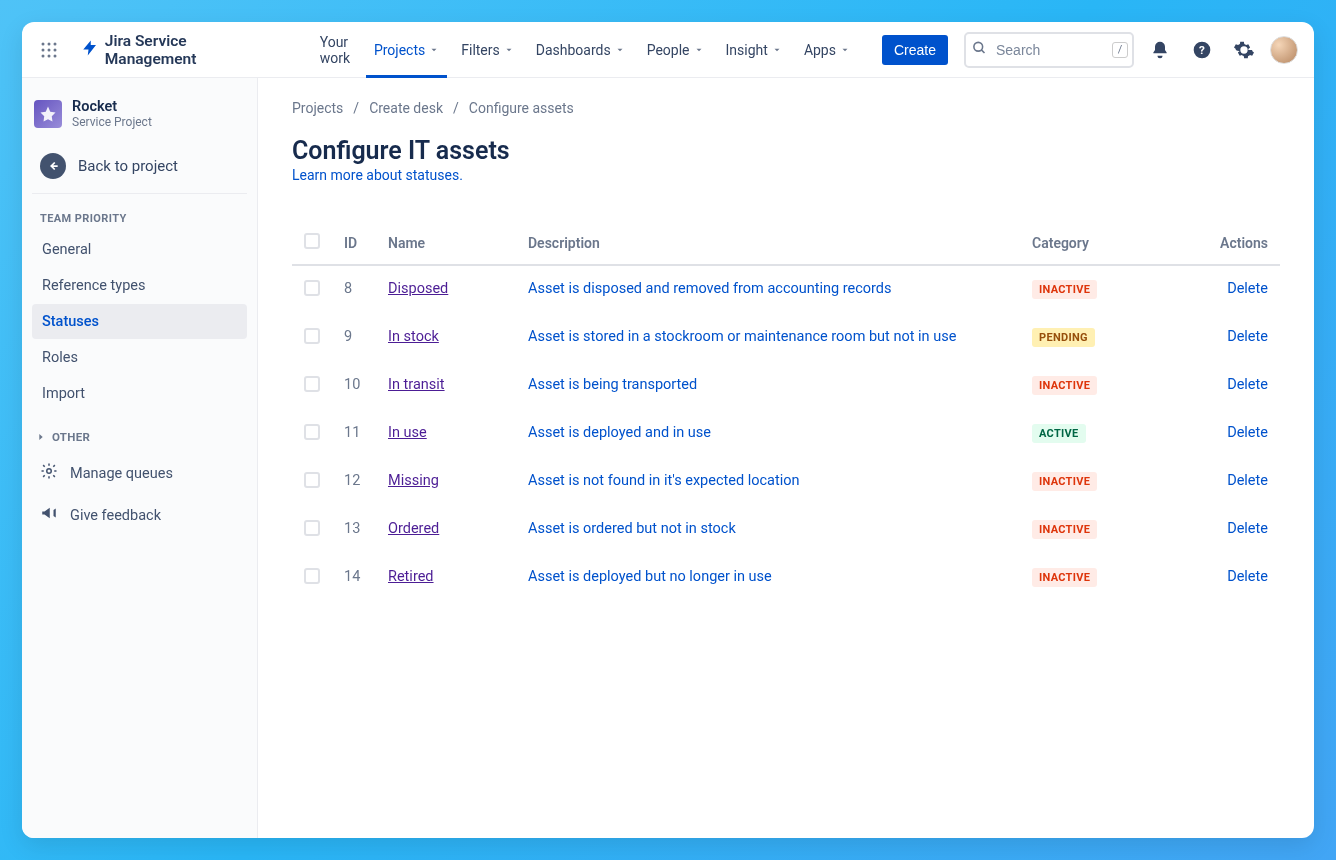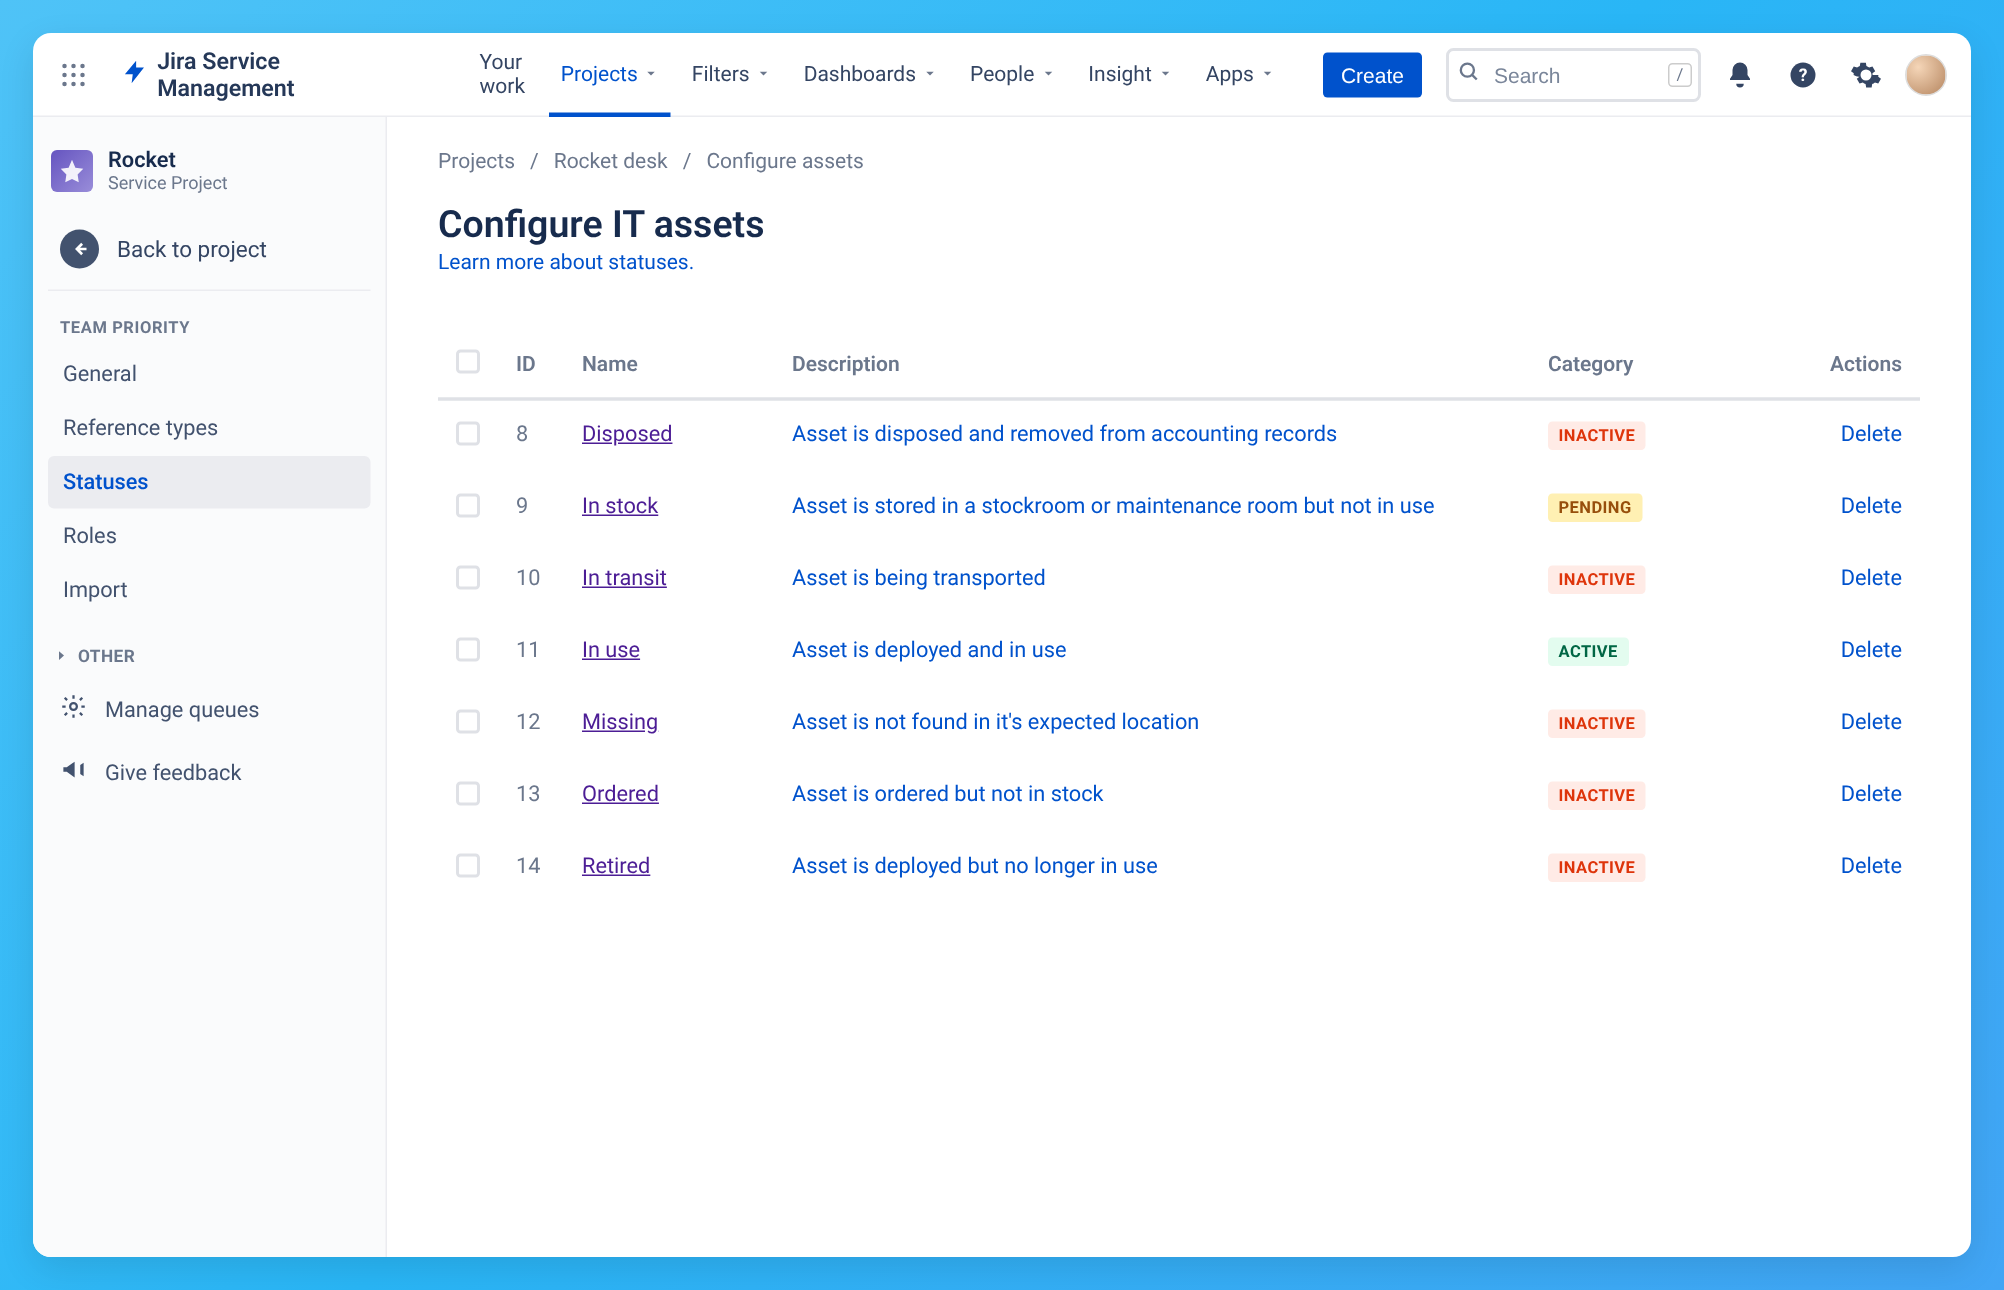--- a/index.html
+++ b/index.html
@@ -233,21 +233,21 @@
               <path d="M3 10v4h3l7 5V5l-7 5H3zm15-2l3-2v12l-3-2V8z"></path>
             </svg></span>
         <span>Give feedback</span>
       </div>
     </div>
 
     <div class="content">
       <div class="crumbs">
         <span class="crumb-link">Projects</span>
         <span>/</span>
-        <span class="crumb-link">Rocket desk</span>
+        <span class="crumb-link">Create desk</span>
         <span>/</span>
         <span class="crumb-link">Configure assets</span>
       </div>
       <h1 class="page-title">Configure IT assets</h1>
       <a class="learn-link">Learn more about statuses.</a>
 
       <table class="tbl">
         <thead>
           <tr>
             <th class="col-chk"><span class="chkbx"></span></th>

